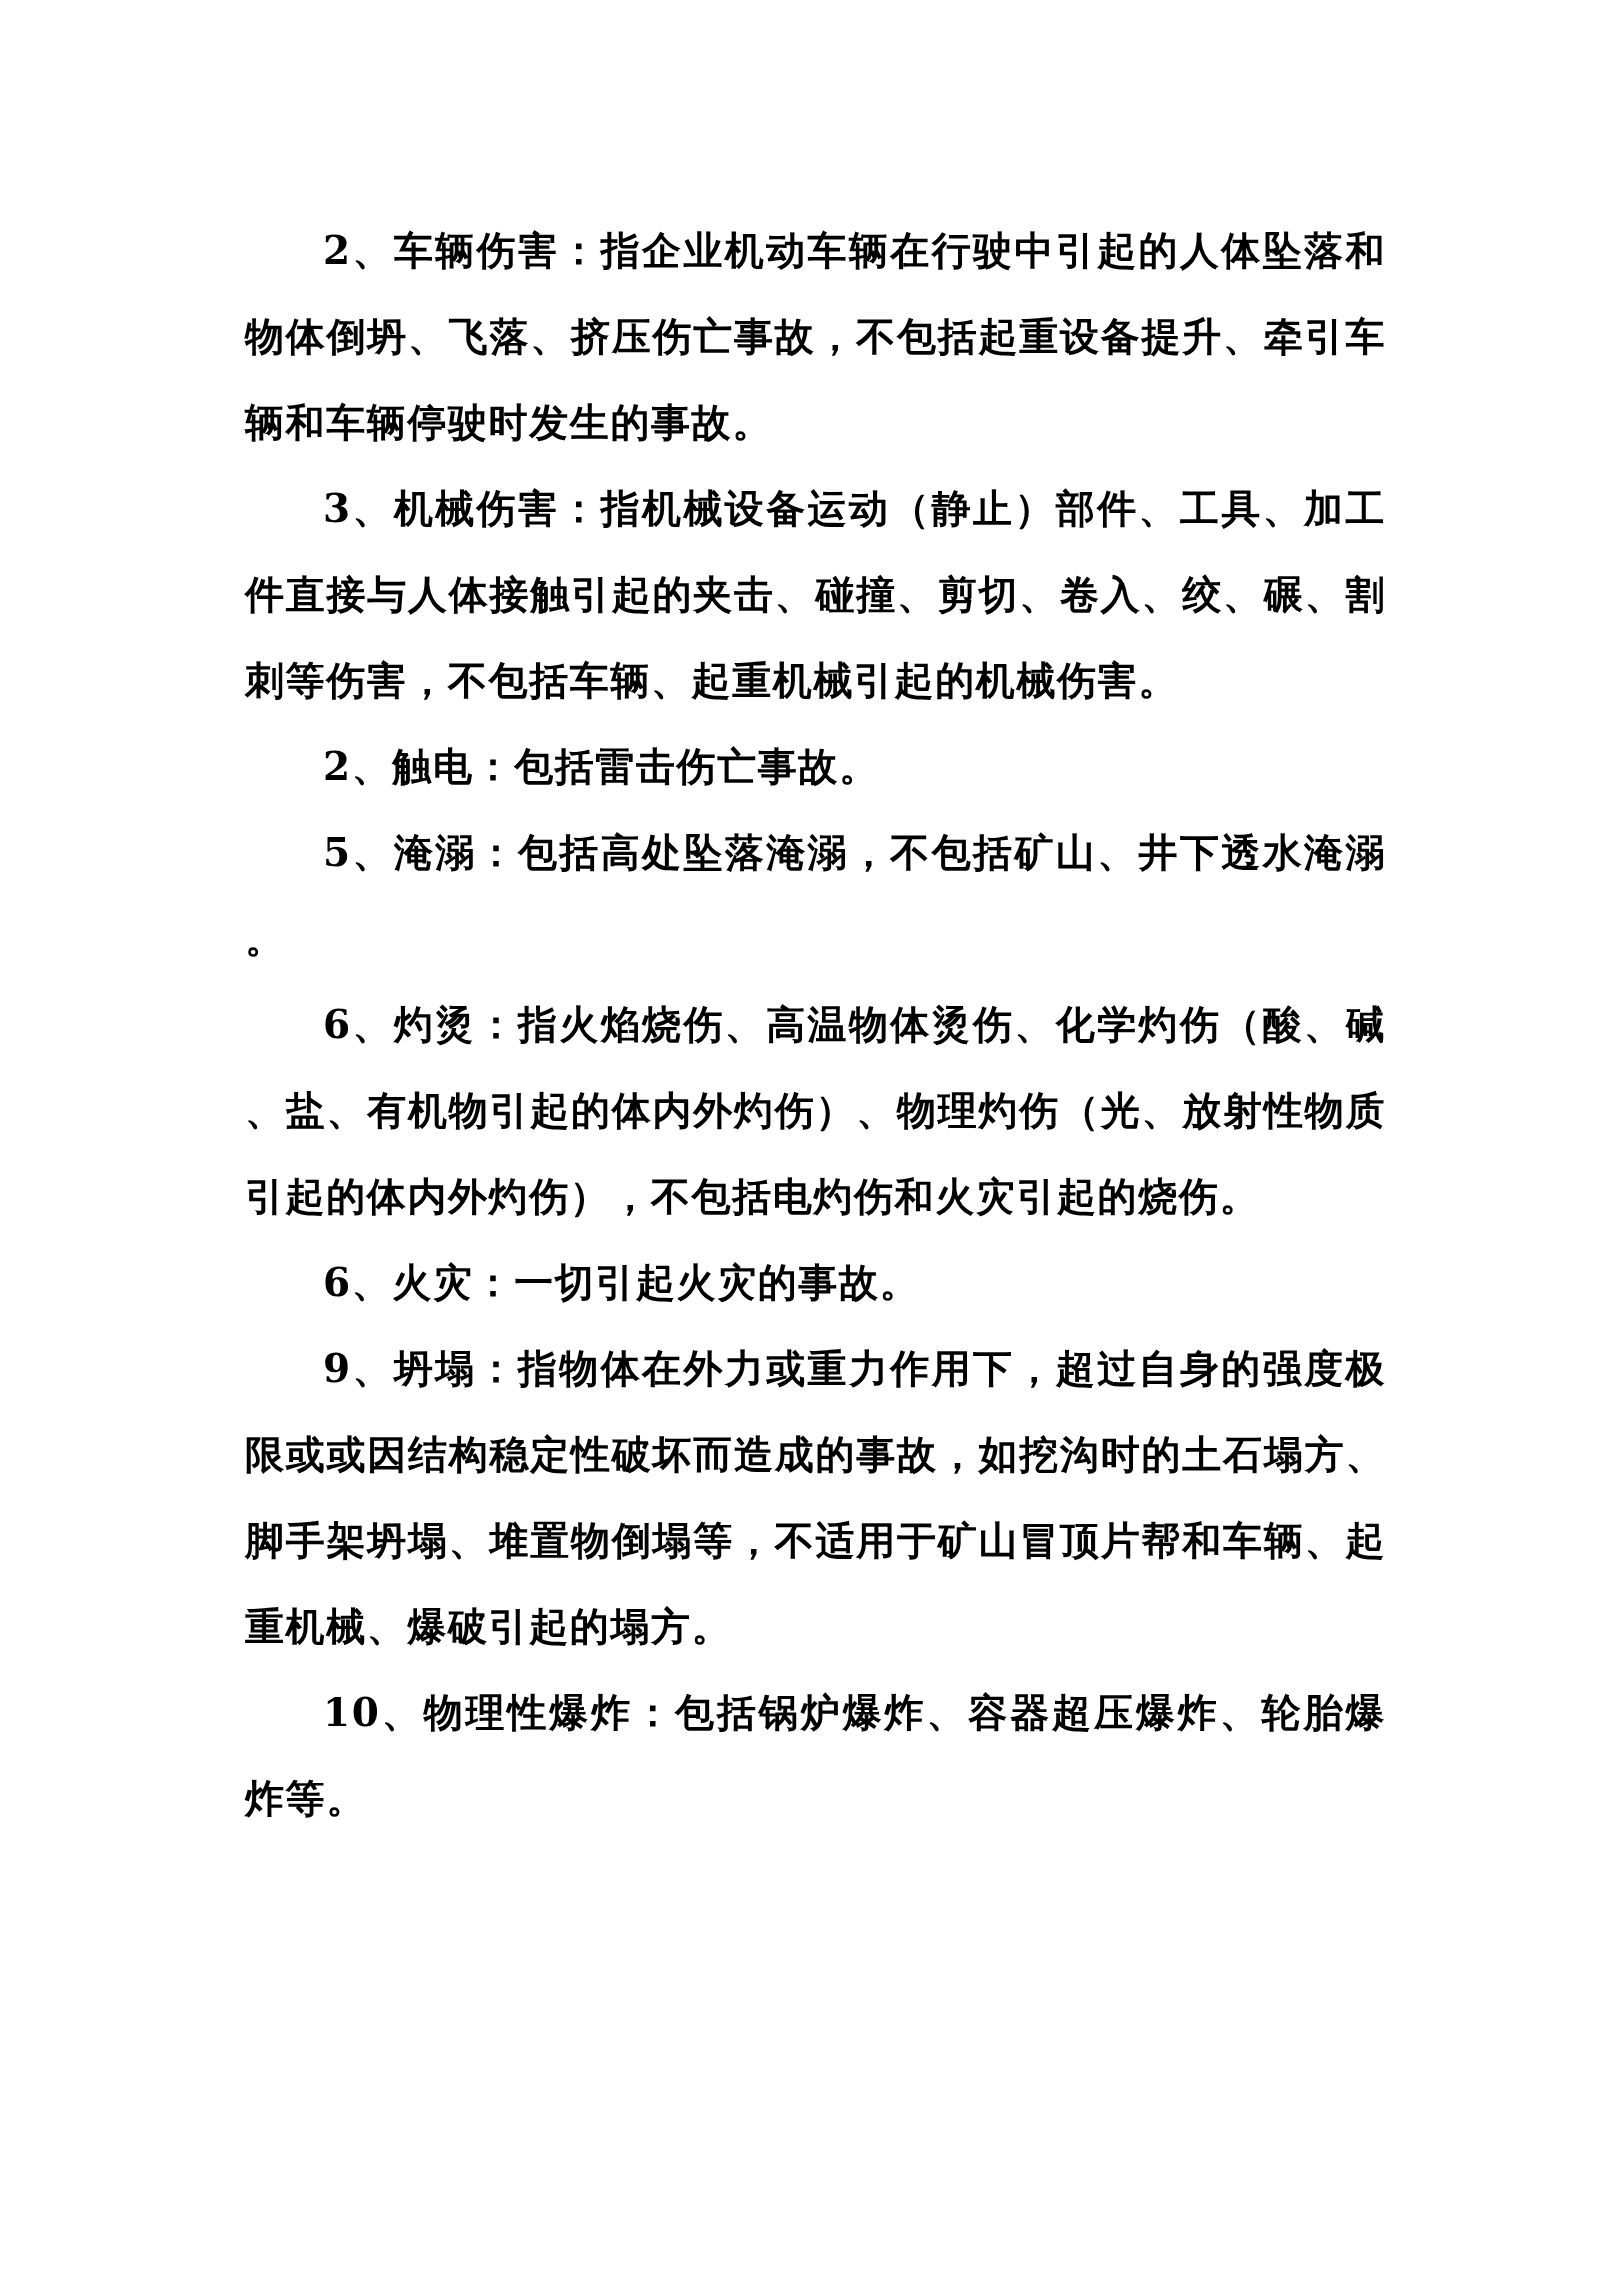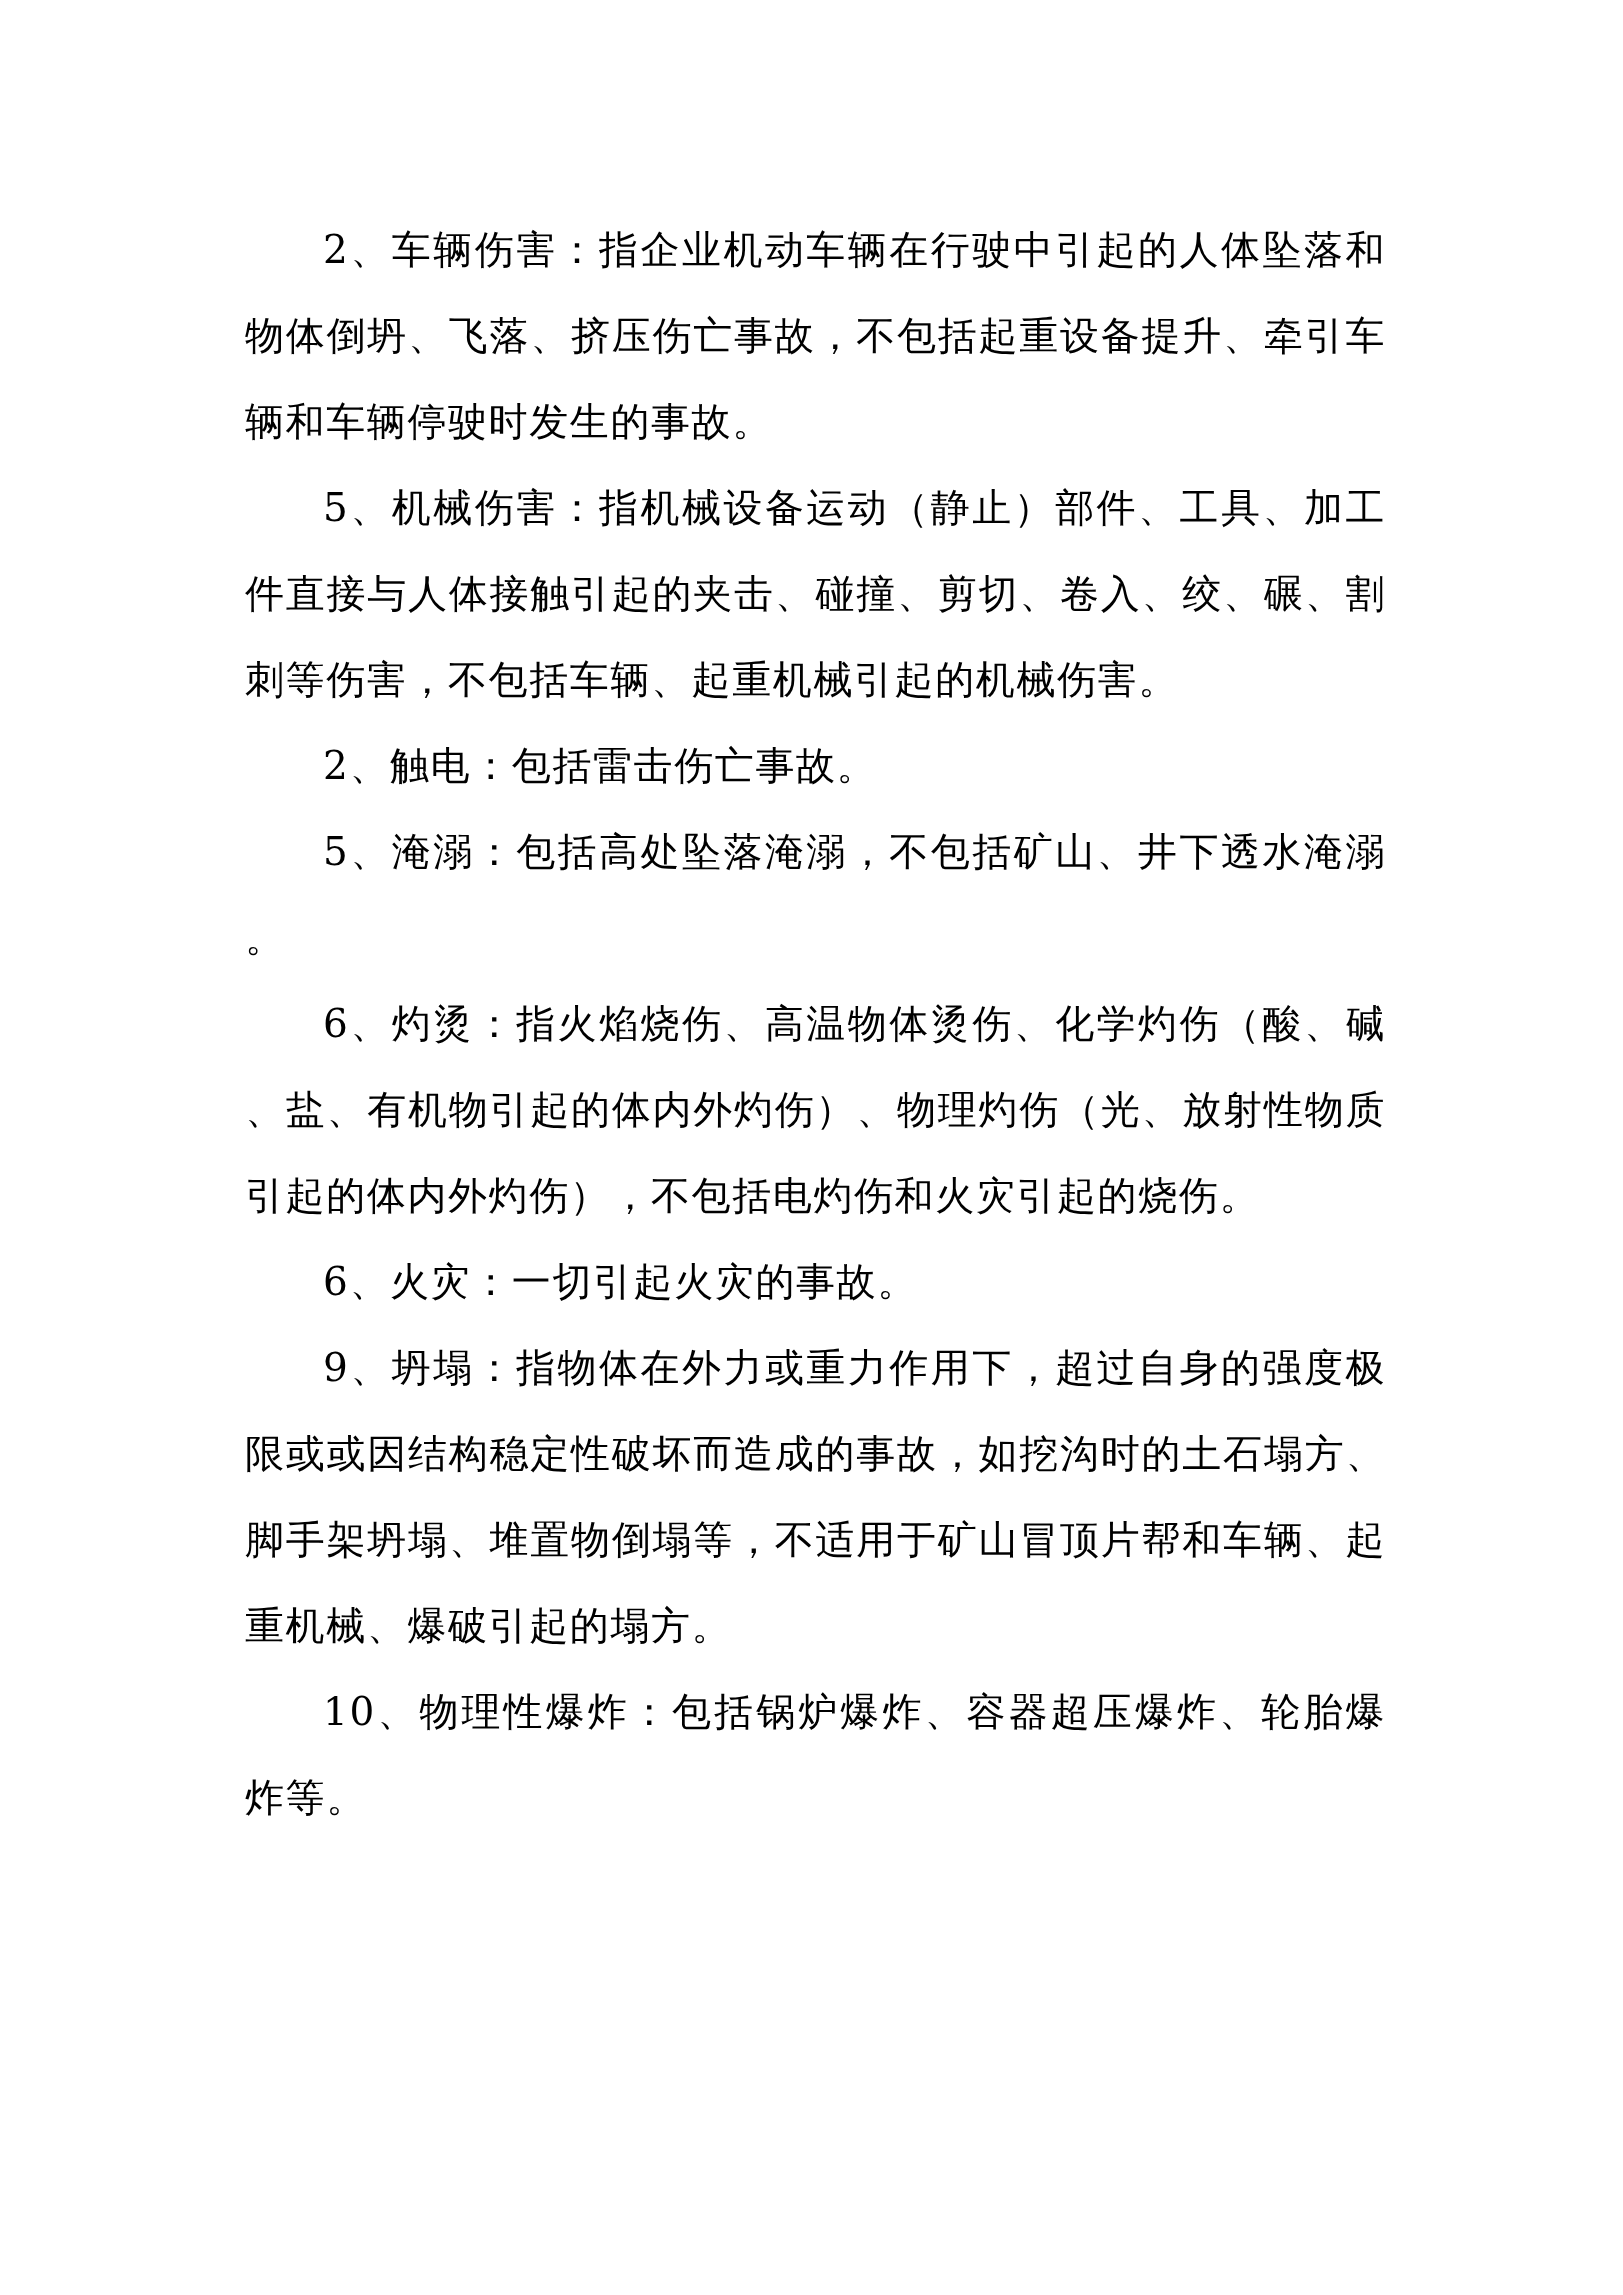--- a/index.html
+++ b/index.html
@@ -24,28 +24,29 @@
       line-height: 86px;
     }
     .para {
       margin: 0;
       text-indent: 2em;
       text-align: justify;
       text-justify: inter-character;
       letter-spacing: 1.6px;
       word-break: break-all;
       line-break: anywhere;
+      font-weight: bold;
     }
   </style>
 </head>
 <body>
 
 <div class="page">
   <p class="para">2、车辆伤害：指企业机动车辆在行驶中引起的人体坠落和物体倒坍、飞落、挤压伤亡事故，不包括起重设备提升、牵引车辆和车辆停驶时发生的事故。</p>
-  <p class="para">5、机械伤害：指机械设备运动（静止）部件、工具、加工件直接与人体接触引起的夹击、碰撞、剪切、卷入、绞、碾、割刺等伤害，不包括车辆、起重机械引起的机械伤害。</p>
+  <p class="para">3、机械伤害：指机械设备运动（静止）部件、工具、加工件直接与人体接触引起的夹击、碰撞、剪切、卷入、绞、碾、割刺等伤害，不包括车辆、起重机械引起的机械伤害。</p>
   <p class="para">2、触电：包括雷击伤亡事故。</p>
   <p class="para">5、淹溺：包括高处坠落淹溺，不包括矿山、井下透水淹溺。</p>
   <p class="para">6、灼烫：指火焰烧伤、高温物体烫伤、化学灼伤（酸、碱、盐、有机物引起的体内外灼伤）、物理灼伤（光、放射性物质引起的体内外灼伤），不包括电灼伤和火灾引起的烧伤。</p>
   <p class="para">6、火灾：一切引起火灾的事故。</p>
   <p class="para">9、坍塌：指物体在外力或重力作用下，超过自身的强度极限或或因结构稳定性破坏而造成的事故，如挖沟时的土石塌方、脚手架坍塌、堆置物倒塌等，不适用于矿山冒顶片帮和车辆、起重机械、爆破引起的塌方。</p>
   <p class="para">10、物理性爆炸：包括锅炉爆炸、容器超压爆炸、轮胎爆炸等。</p>
 </div>
 
 
 </body></html>

